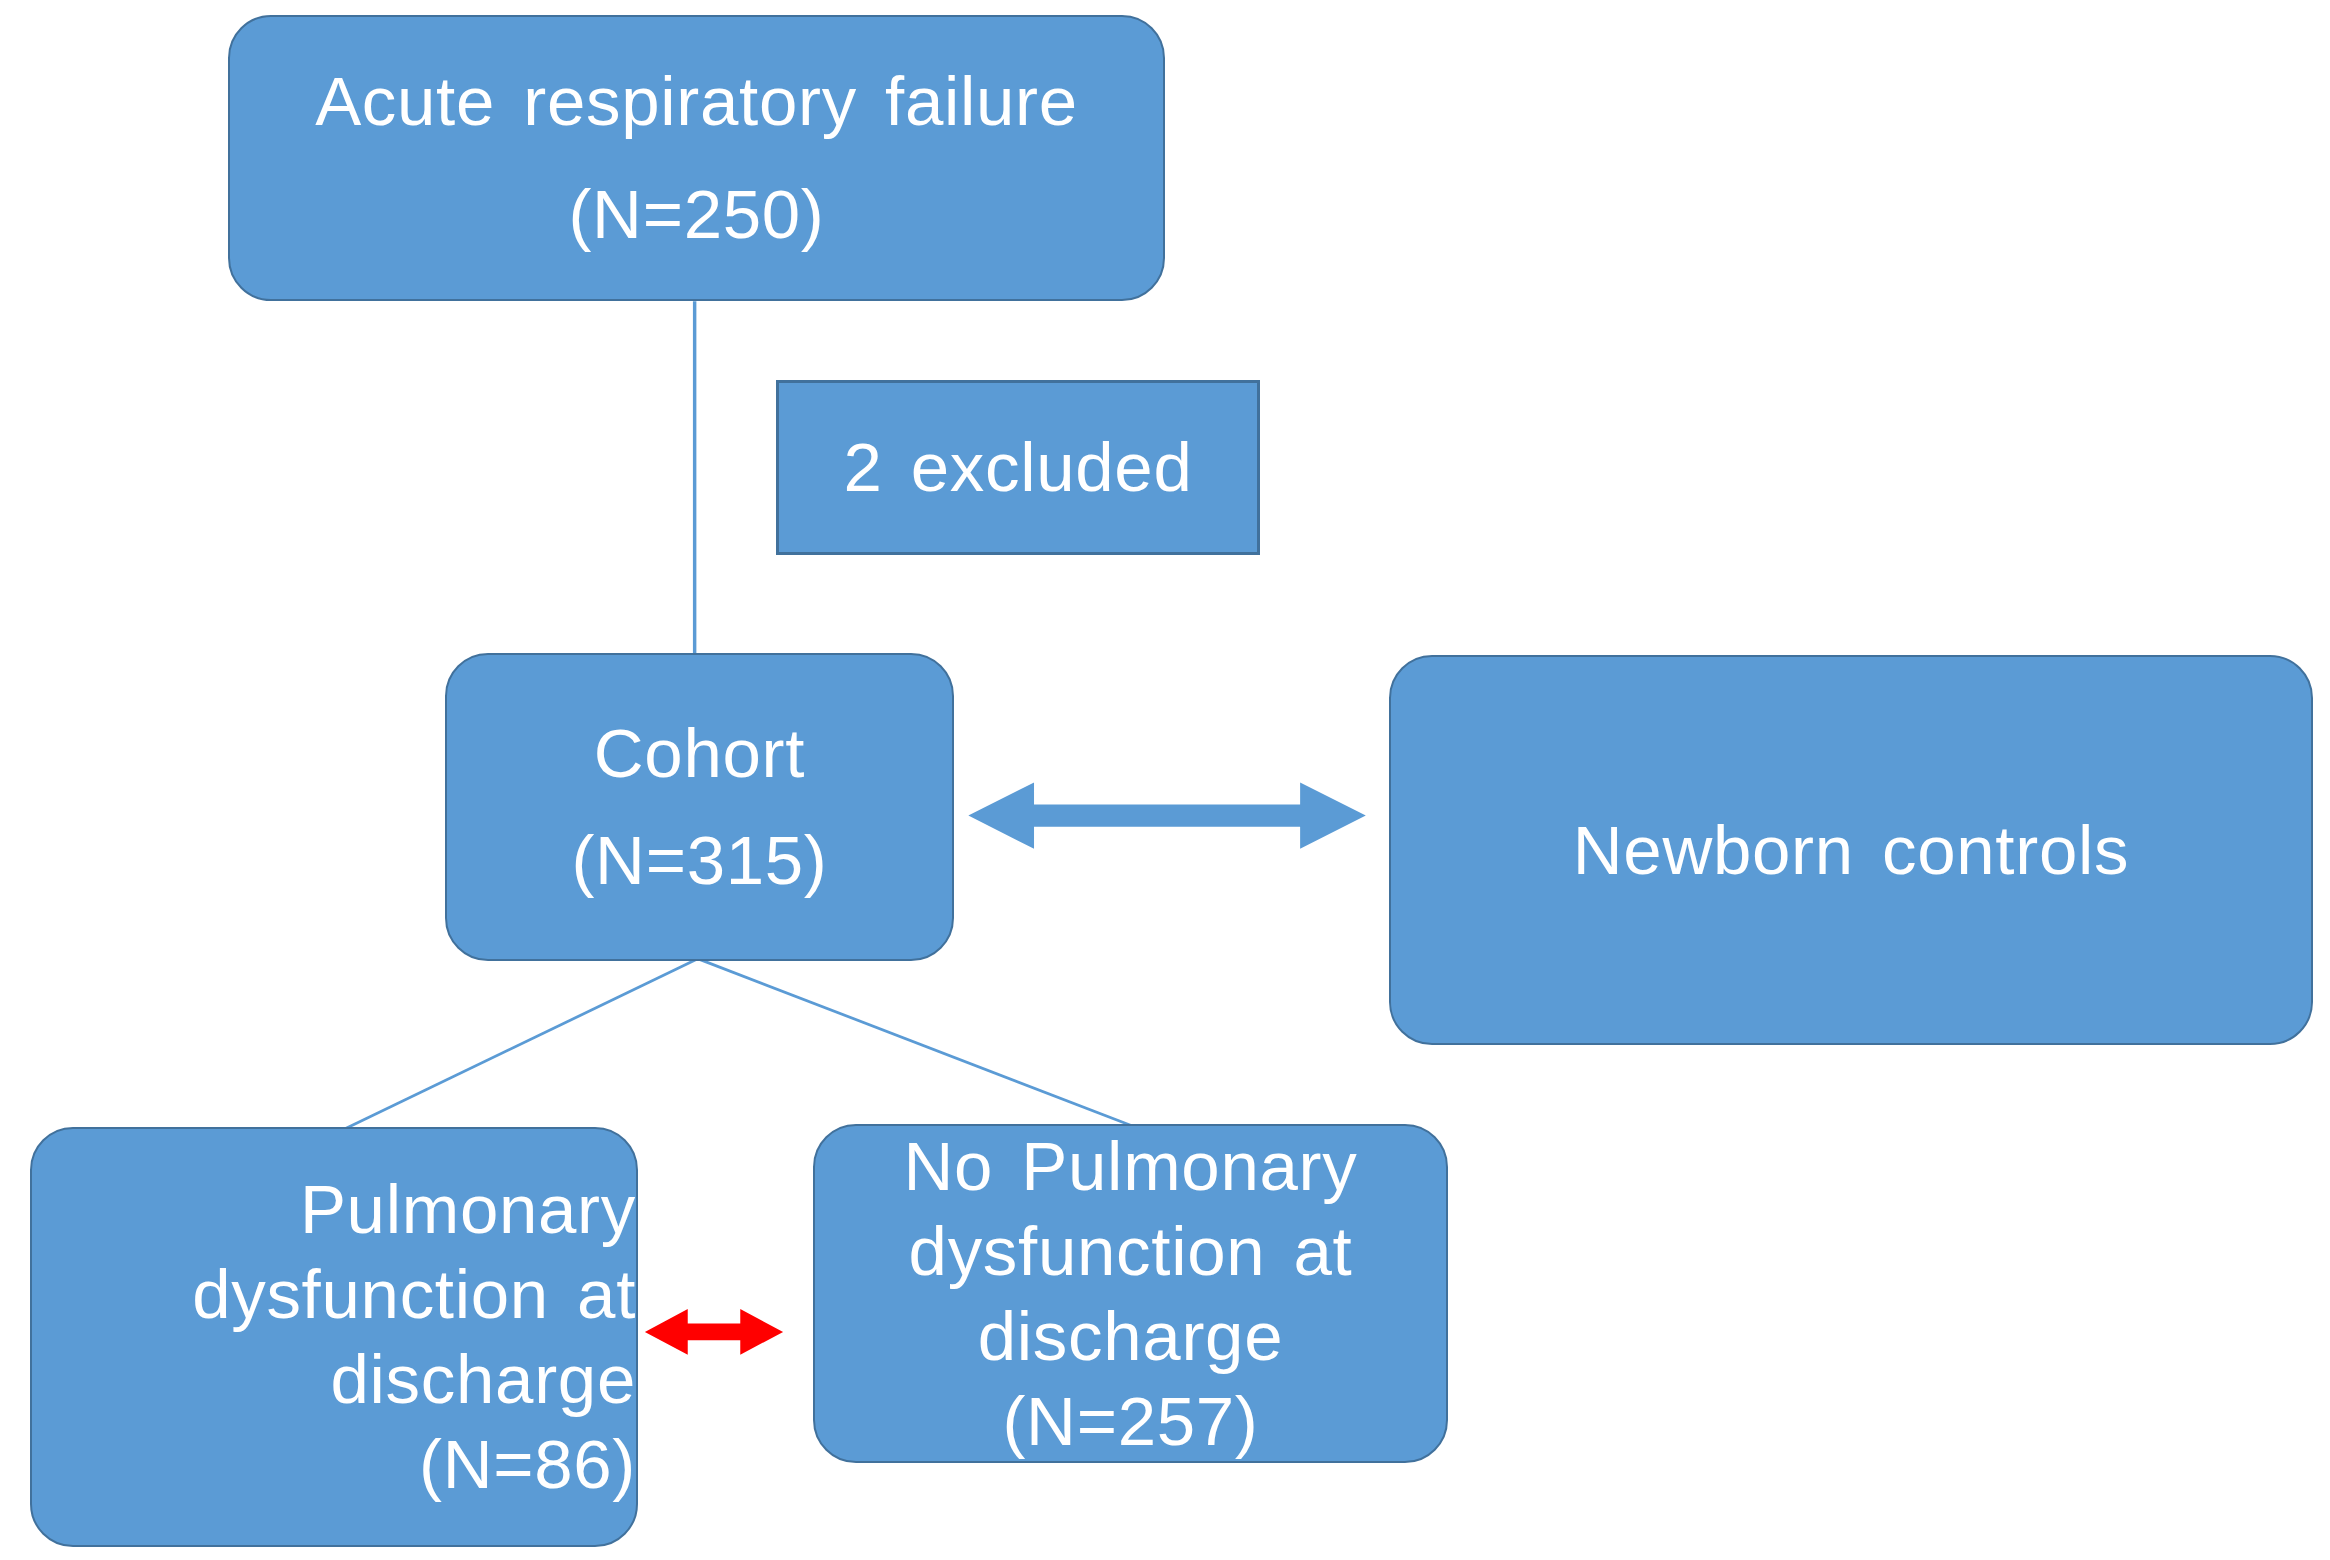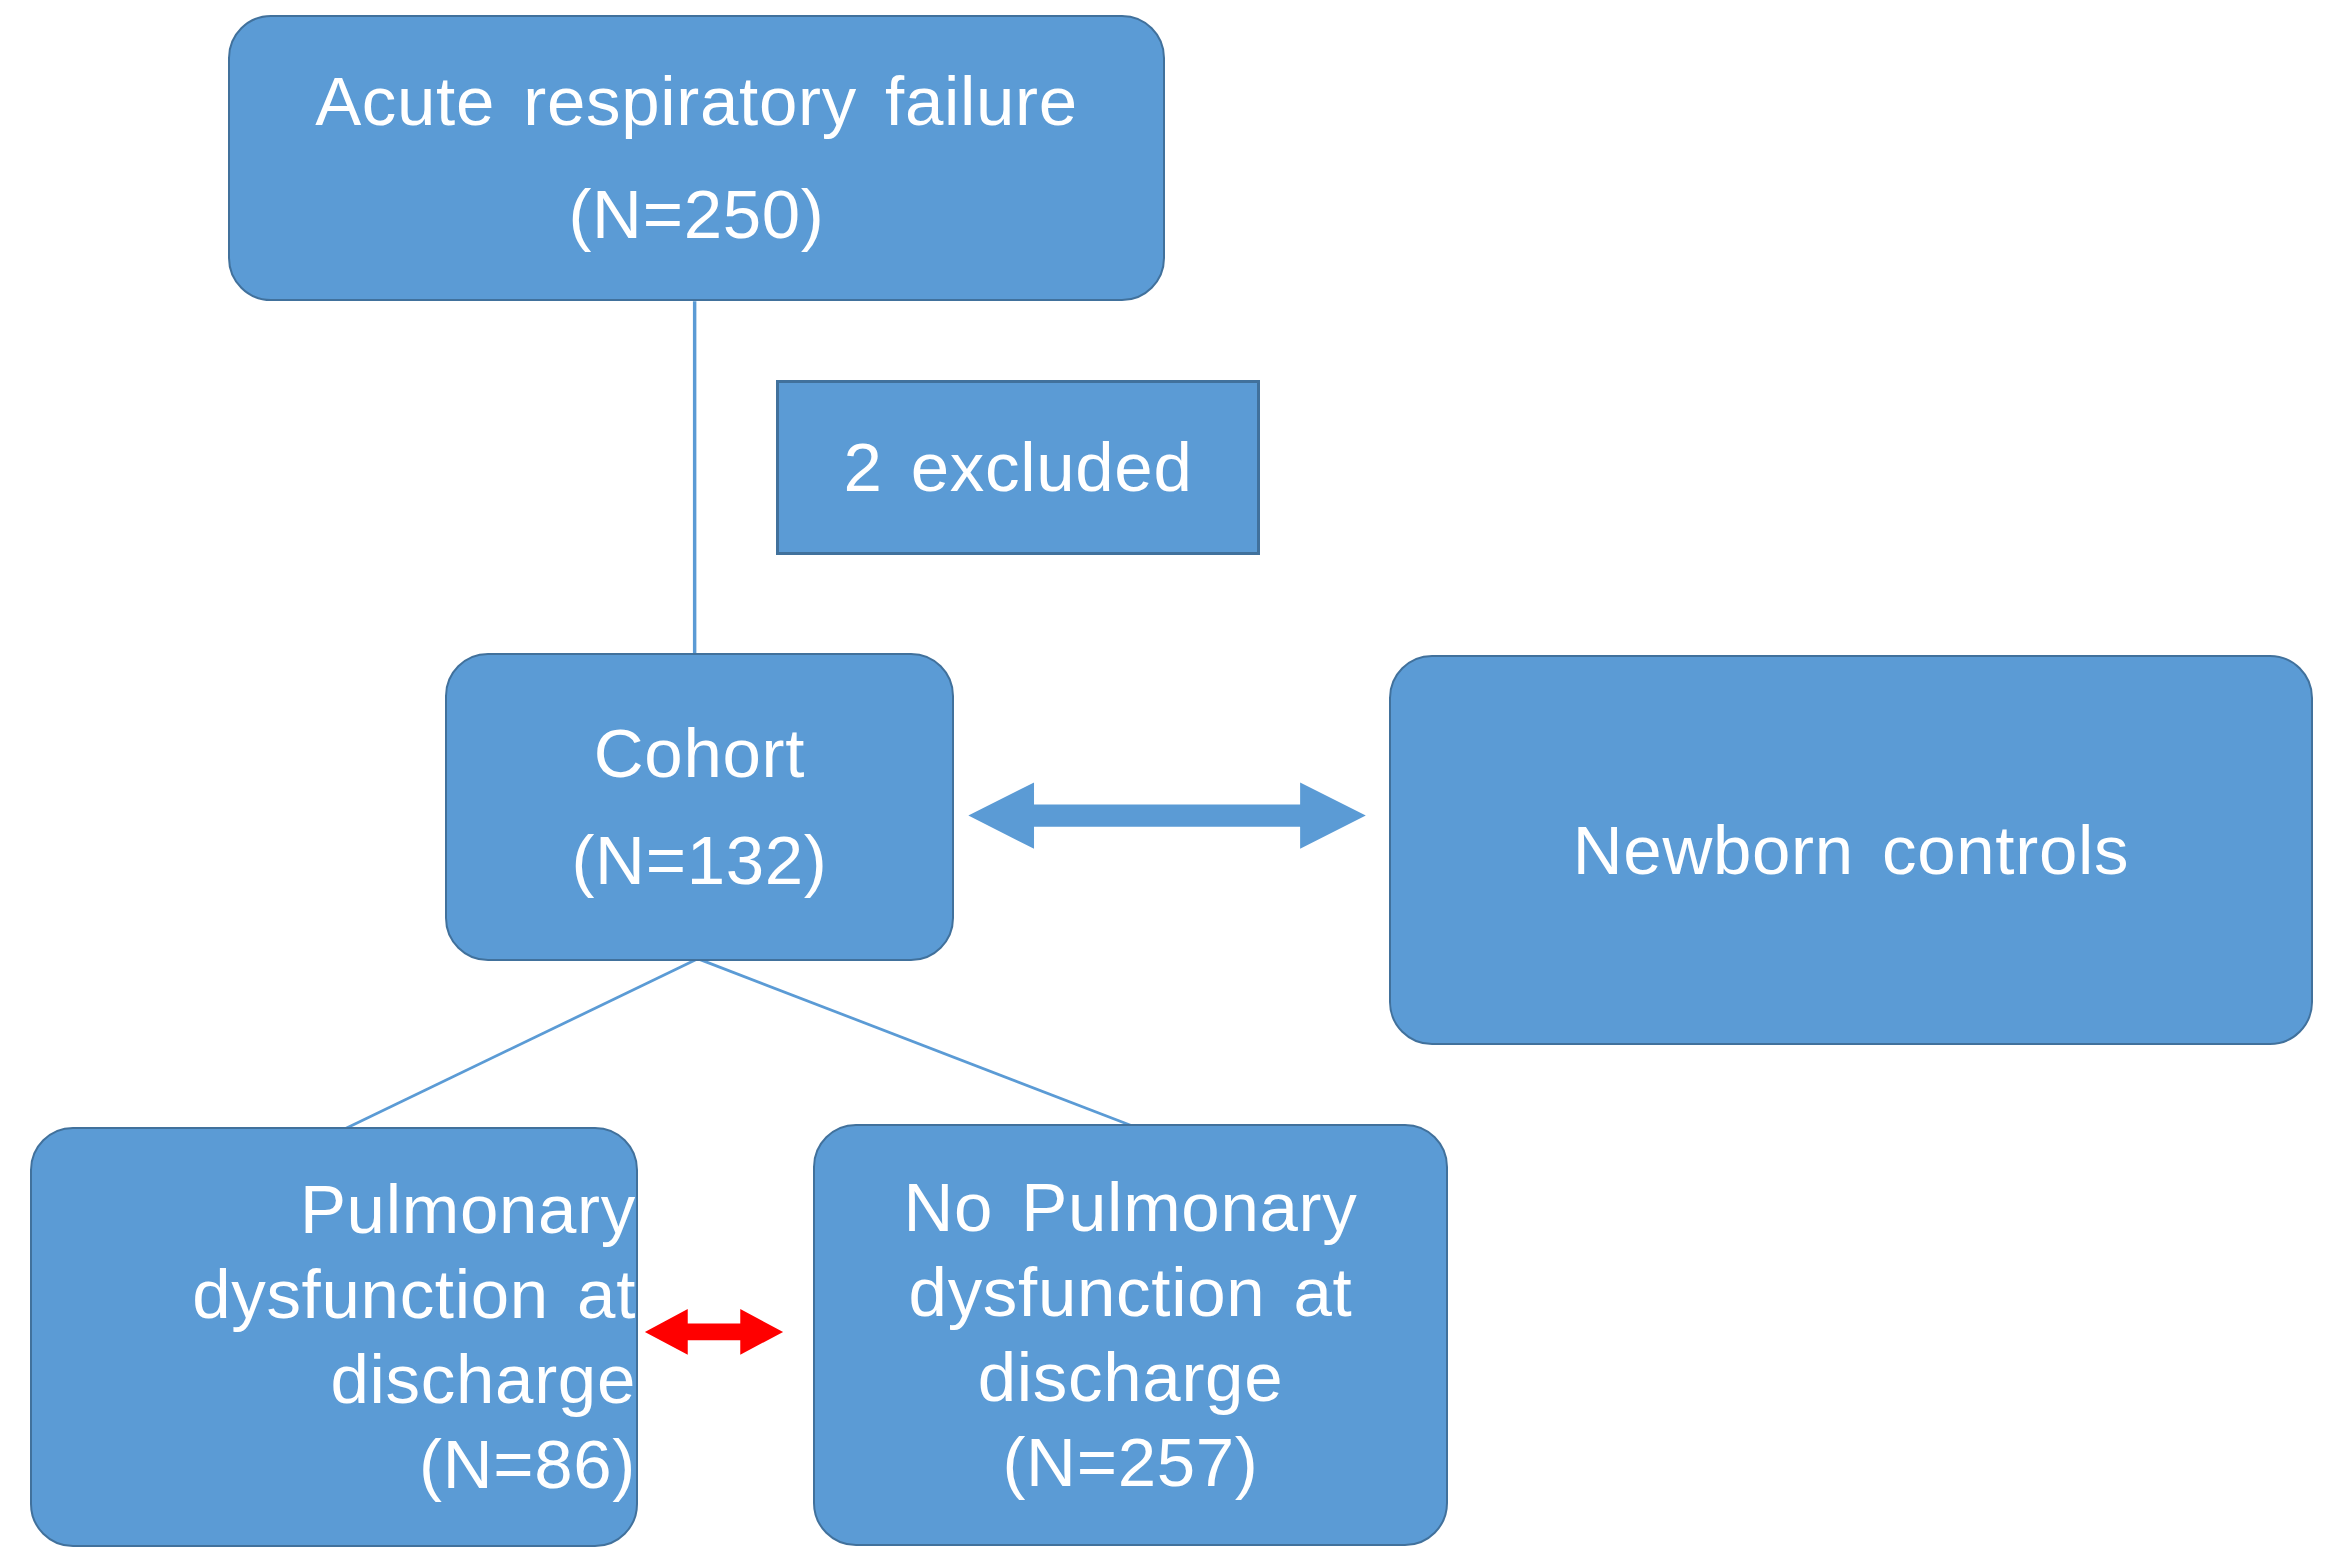--- a/index.html
+++ b/index.html
@@ -47,21 +47,21 @@
     border-width:3.5px;
   }
   .node--excluded .ln{line-height:83px;}
 
   
   .node--acute   {left:228px;  top:15px;   width:937px; height:286px;}
   .node--excluded{left:776px; top:380px;  width:484px;  height:175px;}
   .node--cohort  {left:445px;  top:653px;  width:509px;  height:308px;gap:21px;}
   .node--newborn {left:1389px; top:655px;  width:924px; height:390px;}
   .node--pd      {left:30px;   top:1127px; width:608px;  height:420px;align-items:flex-end;}
-  .node--npd     {left:813px; top:1124px; width:635px;  height:422px;}
+  .node--npd     {left:813px; top:1124px; width:635px;  height:339px;}
 </style>
 </head>
 <body>
 
 <div class="canvas">
 
   <svg class="connector-layer" viewBox="0 0 3371 2257" xmlns="http://www.w3.org/2000/svg">
 
     <line x1="1005" y1="436" x2="1005" y2="950" stroke-width="5" stroke="#5B9BD5"></line>
 
@@ -78,21 +78,21 @@
     <span class="ln">Acute respiratory failure</span>
     <span class="ln">(N=250)</span>
   </div>
 
   <div class="node node--excluded">
     <span class="ln">2 excluded</span>
   </div>
 
   <div class="node node--cohort">
     <span class="ln">Cohort</span>
-    <span class="ln">(N=132)</span>
+    <span class="ln">(N=315)</span>
   </div>
 
   <div class="node node--newborn">
     <span class="ln">Newborn controls</span>
   </div>
 
   <div class="node node--pd">
     <span class="ln">Pulmonary</span>
     <span class="ln">dysfunction at</span>
     <span class="ln">discharge</span>

